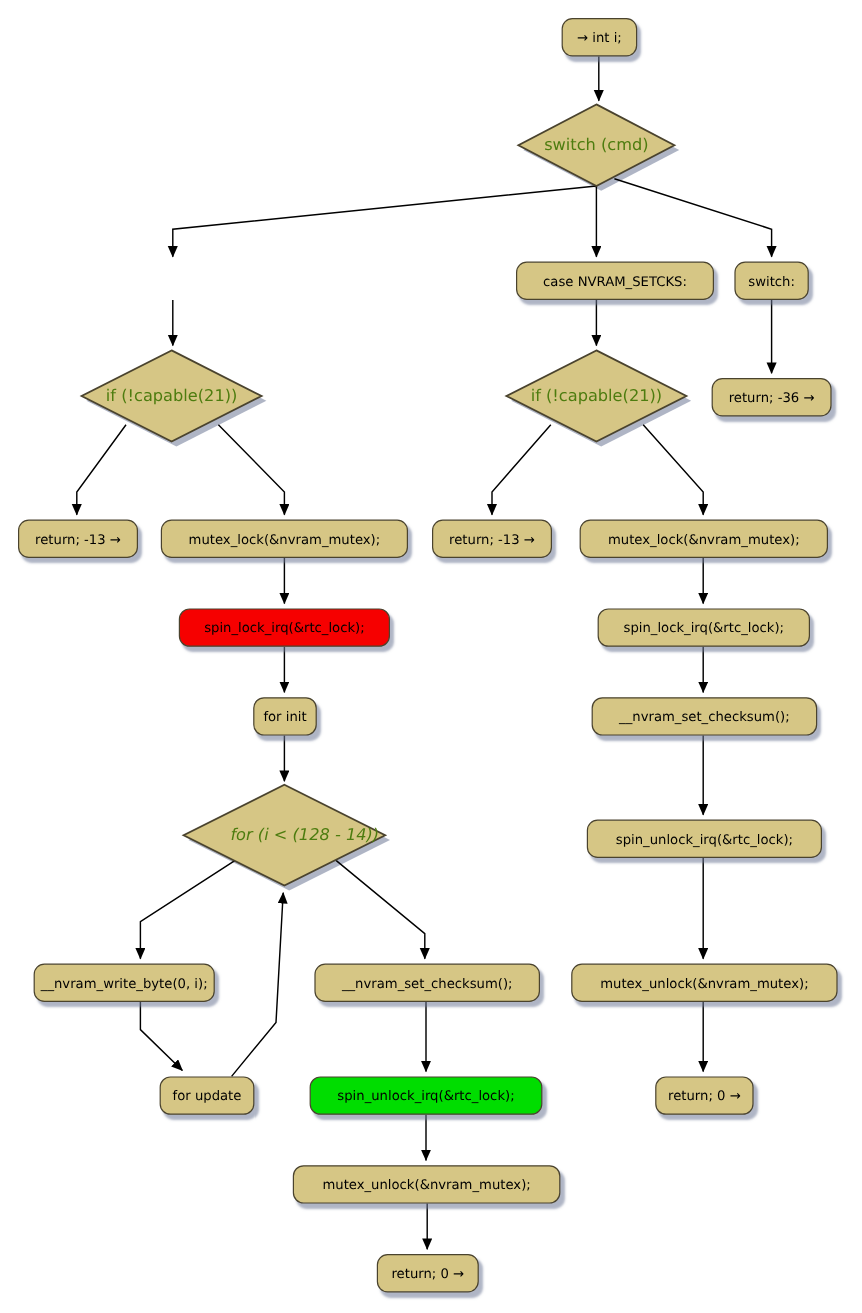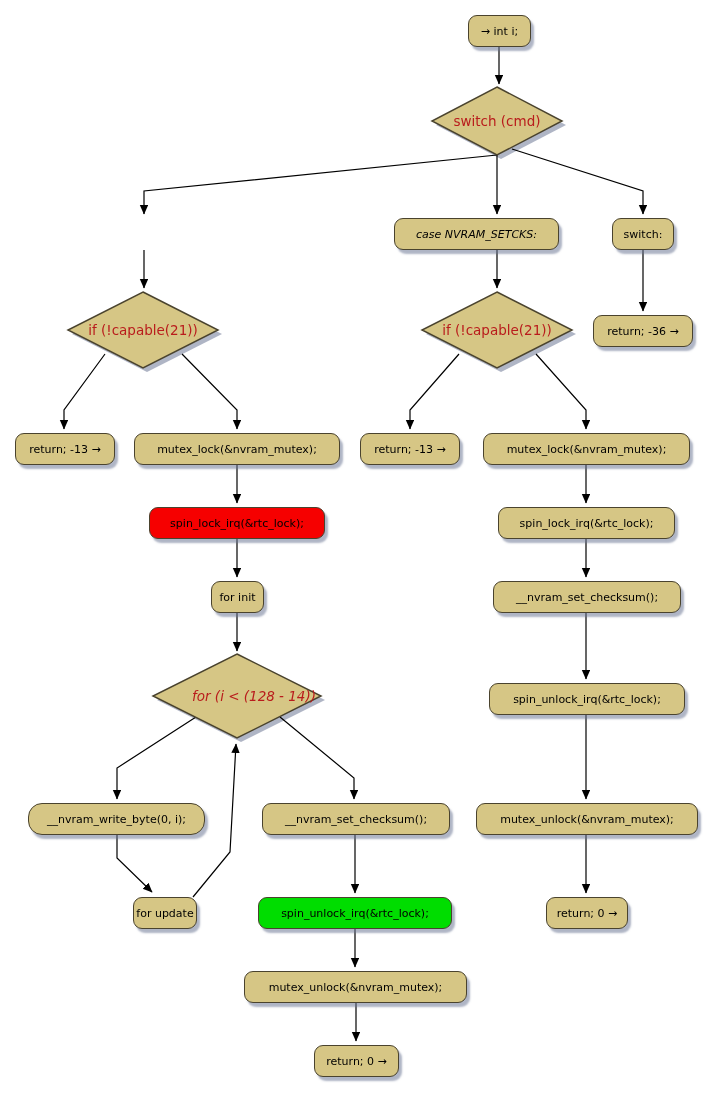--- a/index.html
+++ b/index.html
@@ -57,21 +57,21 @@
     white-space: nowrap;
     height: 32px;
     line-height: 1;
   }
   .node.red   { background: var(--highlight-red); }
   .node.green { background: var(--highlight-green); }
   .diamond-label {
     position: absolute;
     transform: translate(-50%, -50%);
     font-size: 13.5px;
-    color: #b91c1c;
+    color: #4d7c0f;
     white-space: nowrap;
   }
 </style>
 </head>
 <body>
 
 <div class="stage">
 
   <svg class="edges" viewBox="0 0 718 1094" xmlns="http://www.w3.org/2000/svg">
     <defs>
@@ -118,43 +118,43 @@
     <polygon class="poly" points="237,654 321,696 237,738 153,696"></polygon>
   </svg>
 
   <div class="diamond-label" style="left:497px; top:121px;">switch (cmd)</div>
   <div class="diamond-label" style="left:143px; top:330px;">if (!capable(21))</div>
   <div class="diamond-label" style="left:497px; top:330px;">if (!capable(21))</div>
   <div class="diamond-label" style="left:254px; top:696px;font-style:italic;">for (i &lt; (128 - 14))</div>
 
   <div class="node" style="left:468px; top:15px; width:63px;">→ int i;</div>
 
-  <div class="node" style="left:394px; top:218px; width:165px;font-style:italic;">case NVRAM_SETCKS:</div>
+  <div class="node" style="left:430px; top:218px; width:165px;">case NVRAM_SETCKS:</div>
   <div class="node" style="left:612px; top:218px; width:62px;">switch:</div>
 
   <div class="node" style="left:593px; top:315px; width:100px;">return; -36 →</div>
 
   <div class="node" style="left:15px; top:433px; width:100px;">return; -13 →</div>
   <div class="node" style="left:134px; top:433px; width:206px;">mutex_lock(&amp;nvram_mutex);</div>
   <div class="node" style="left:360px; top:433px; width:100px;">return; -13 →</div>
   <div class="node" style="left:483px; top:433px; width:207px;">mutex_lock(&amp;nvram_mutex);</div>
 
   <div class="node red" style="left:149px; top:507px; width:176px;">spin_lock_irq(&amp;rtc_lock);</div>
   <div class="node" style="left:498px; top:507px; width:177px;">spin_lock_irq(&amp;rtc_lock);</div>
 
   <div class="node" style="left:211px; top:581px; width:53px;">for init</div>
   <div class="node" style="left:493px; top:581px; width:188px;">__nvram_set_checksum();</div>
 
   <div class="node" style="left:489px; top:683px; width:196px;">spin_unlock_irq(&amp;rtc_lock);</div>
 
-  <div class="node" style="left:28px; top:803px; width:177px;border-radius:14px;">__nvram_write_byte(0, i);</div>
+  <div class="node" style="left:28px; top:803px; width:151px;">__nvram_write_byte(0, i);</div>
   <div class="node" style="left:262px; top:803px; width:188px;">__nvram_set_checksum();</div>
   <div class="node" style="left:476px; top:803px; width:222px;">mutex_unlock(&amp;nvram_mutex);</div>
 
-  <div class="node" style="left:133px; top:897px; width:64px;">for update</div>
+  <div class="node" style="left:133px; top:897px; width:79px;">for update</div>
   <div class="node green" style="left:258px; top:897px; width:194px;">spin_unlock_irq(&amp;rtc_lock);</div>
   <div class="node" style="left:546px; top:897px; width:82px;">return; 0 →</div>
 
   <div class="node" style="left:244px; top:971px; width:223px;">mutex_unlock(&amp;nvram_mutex);</div>
 
   <div class="node" style="left:314px; top:1045px; width:85px;">return; 0 →</div>
 
 </div>
 
 </body></html>

